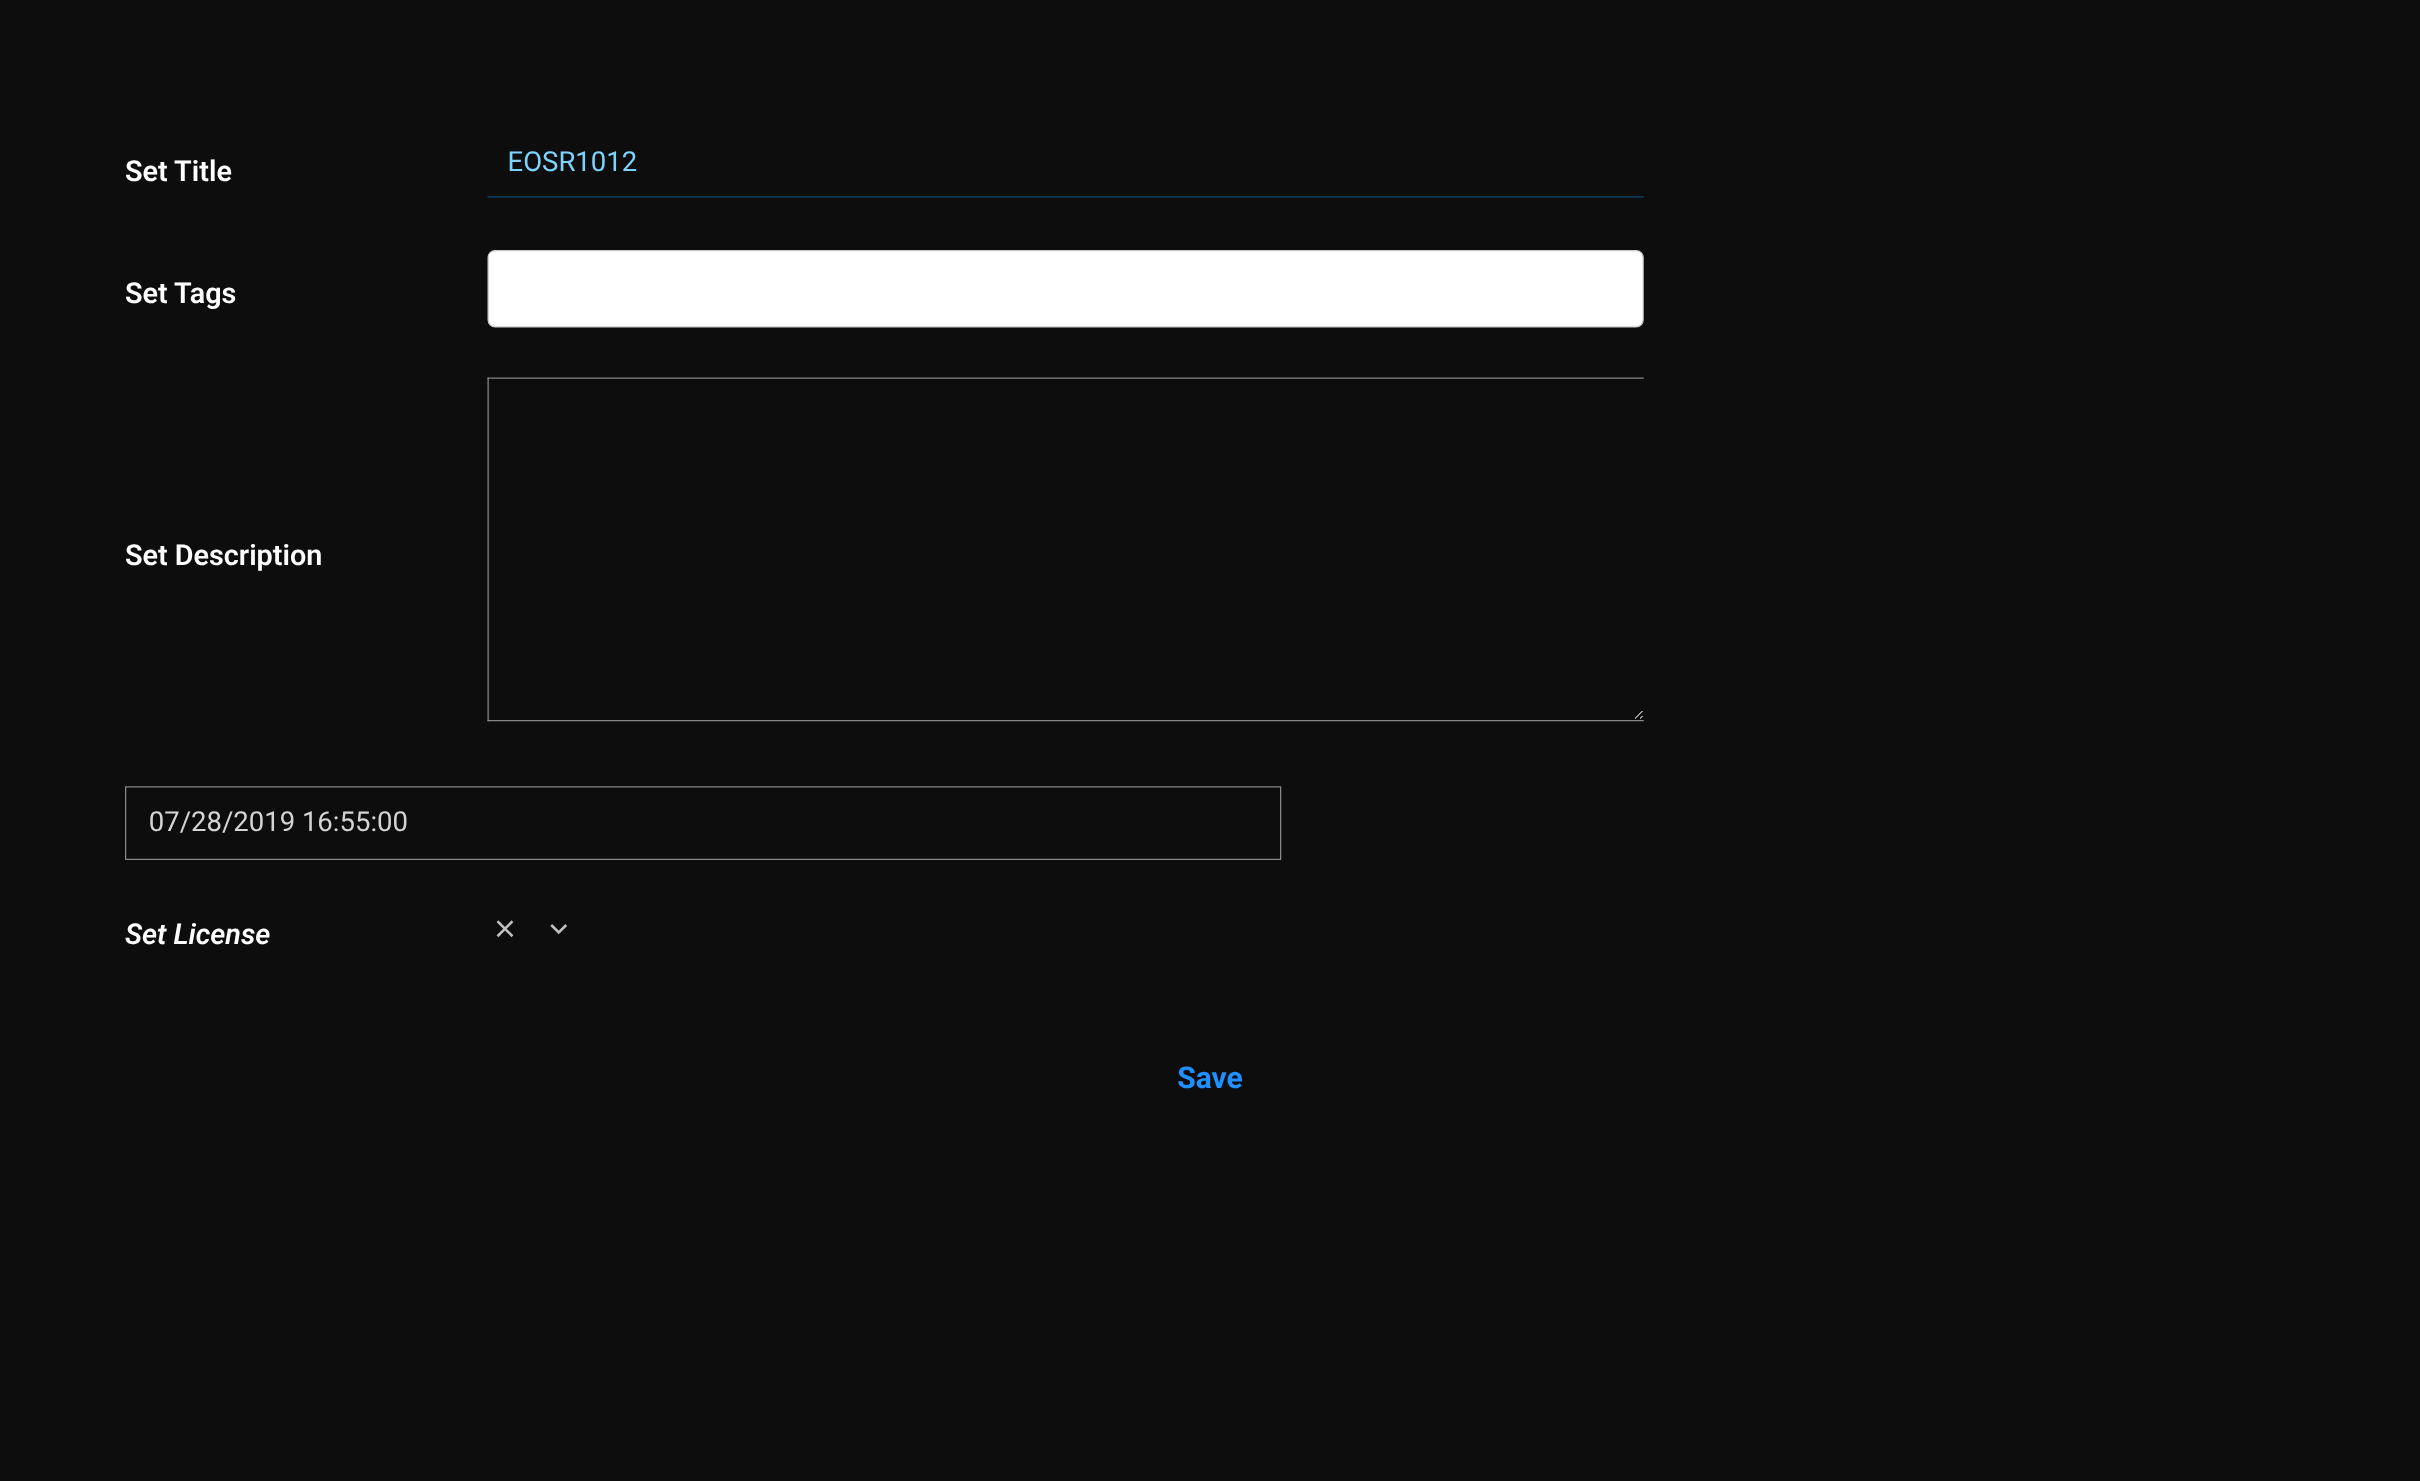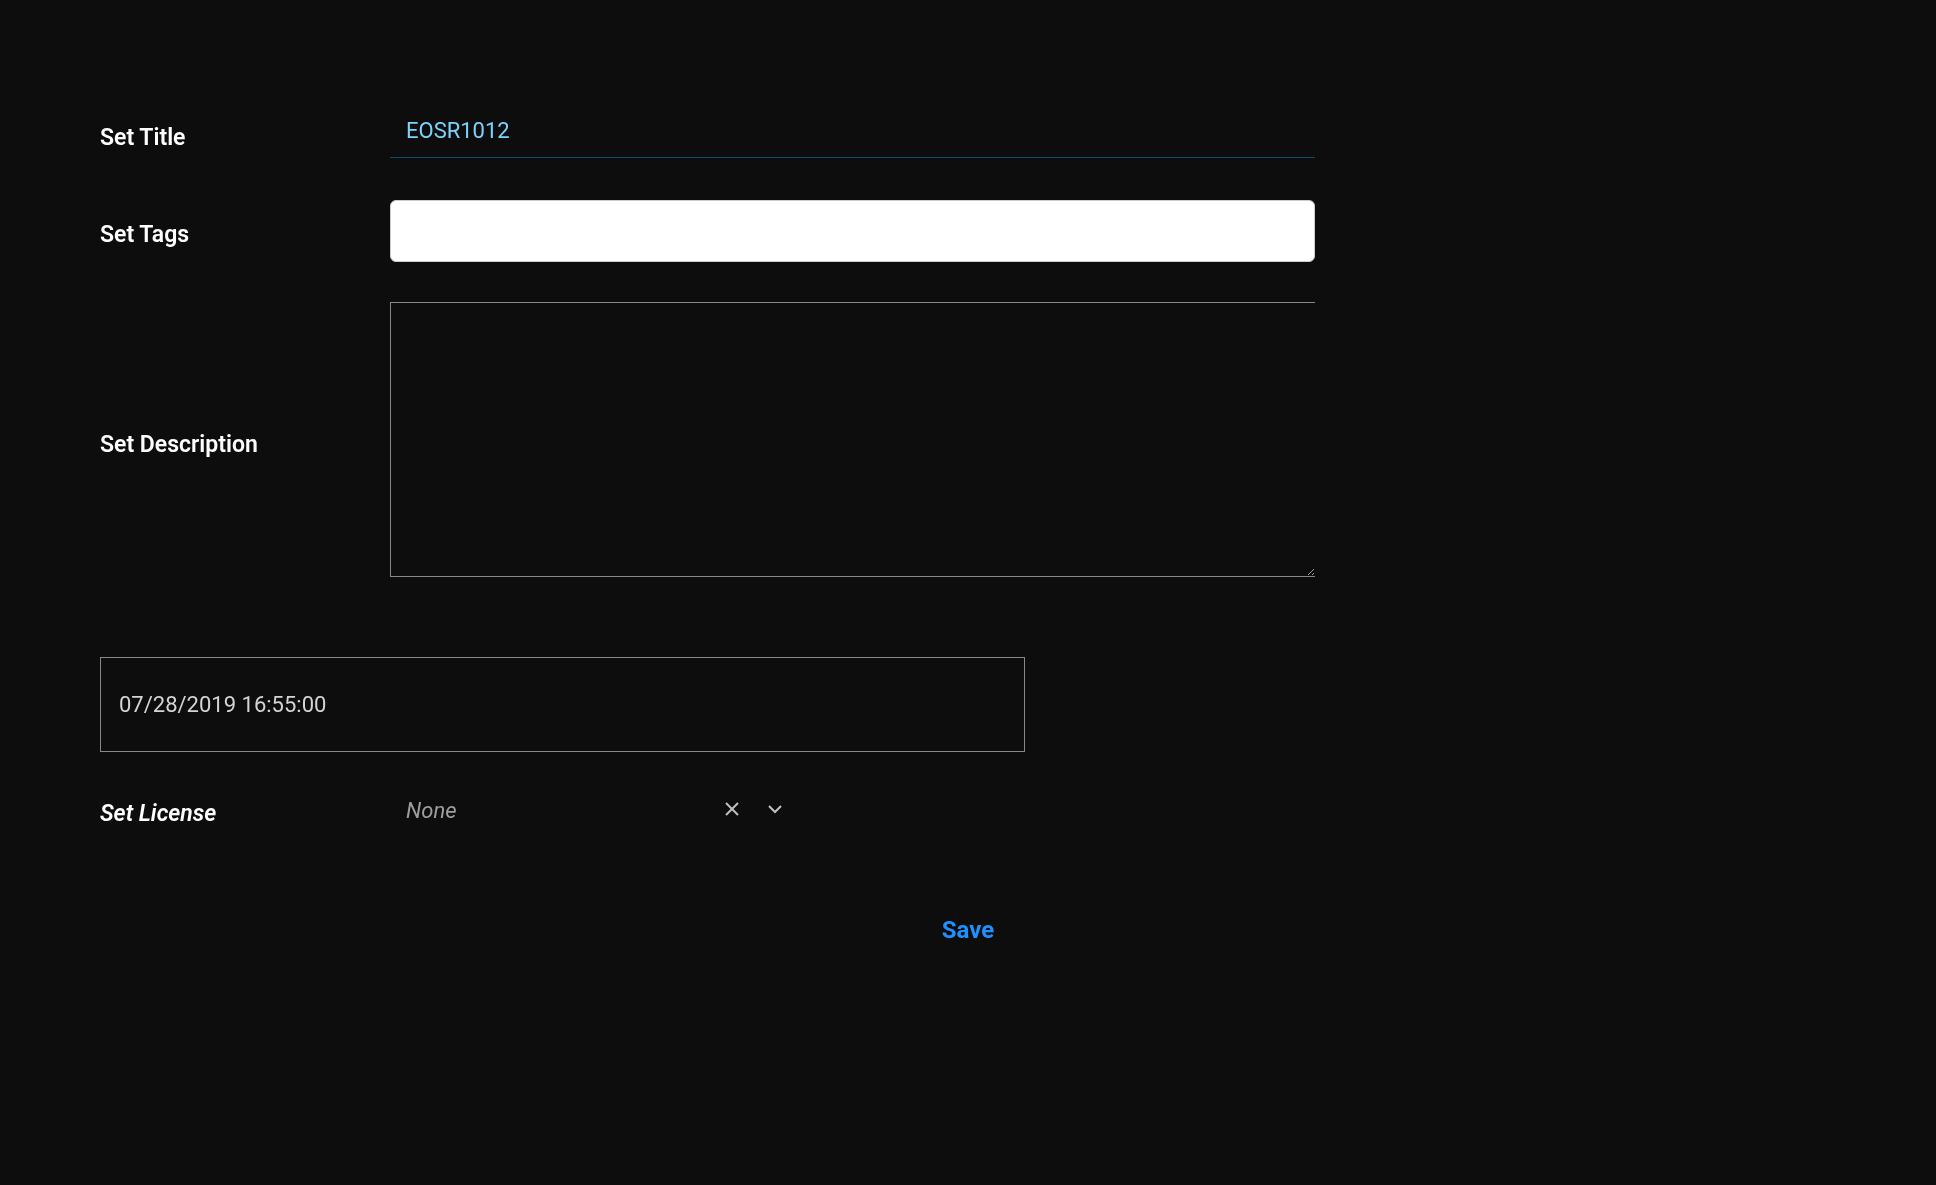--- a/index.html
+++ b/index.html
@@ -69,24 +69,23 @@
       padding: 18px 16px;
       outline: none;
       font-family: inherit;
     }
     .date-input {
       width: 100%;
       background: transparent;
       border: 1px solid #888888;
       color: #d4d4d4;
       font-size: 22px;
-      padding: 34px 18px;
+      padding: 16px 18px;
       outline: none;
       font-family: inherit;
-      margin-top: 28px;
     }
     .license-select-wrap {
       display: flex;
       align-items: center;
       gap: 8px;
     }
     .license-value {
       color: #9e9e9e;
       font-size: 22px;
       padding: 6px 16px;
@@ -161,21 +160,20 @@
   <div class="form-row row-date">
     <div class="form-field">
       <input type="text" class="date-input" value="07/28/2019 16:55:00" style="">
     </div>
   </div>
 
   <div class="form-row row-license">
     <div class="form-label">Set License</div>
     <div class="form-field">
       <div class="license-select-wrap">
-        <div class="license-value">None</div>
         <div class="license-controls">
           <button class="icon-btn">
             <span>
               <svg width="20" height="20" viewBox="0 0 20 20">
                   <line x1="4" y1="4" x2="16" y2="16"></line>
                   <line x1="16" y1="4" x2="4" y2="16"></line>
                 </svg>
             </span>
           </button>
           <button class="icon-btn">

